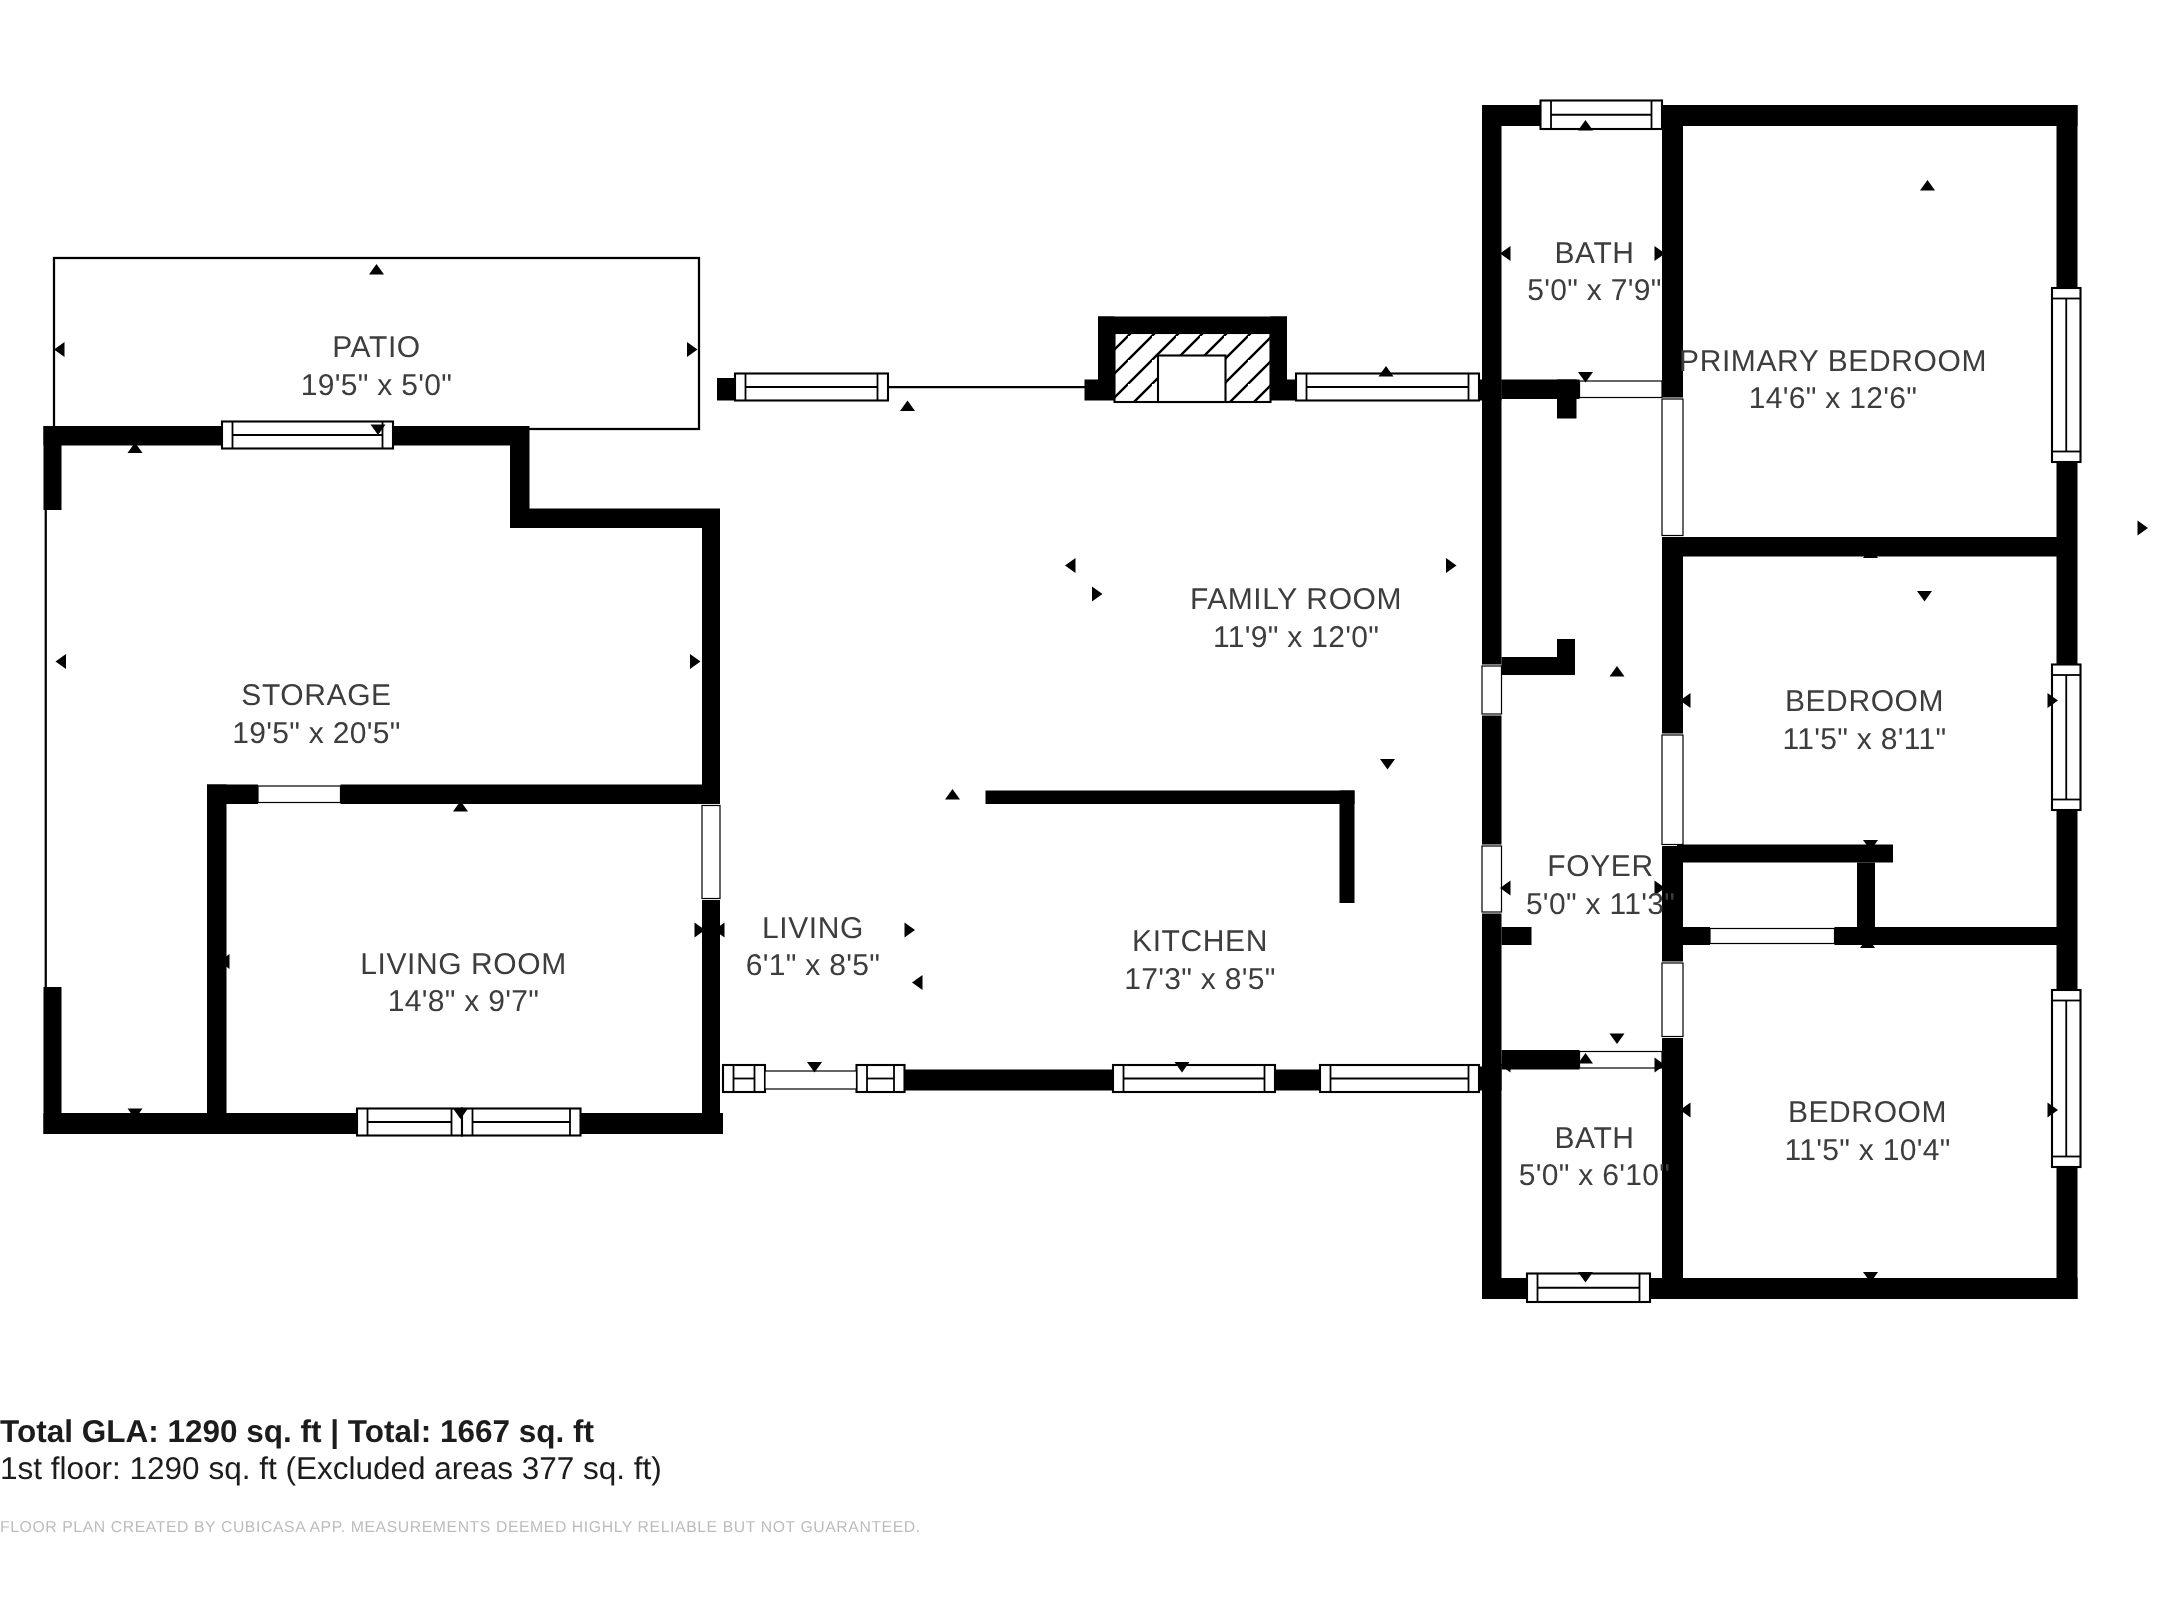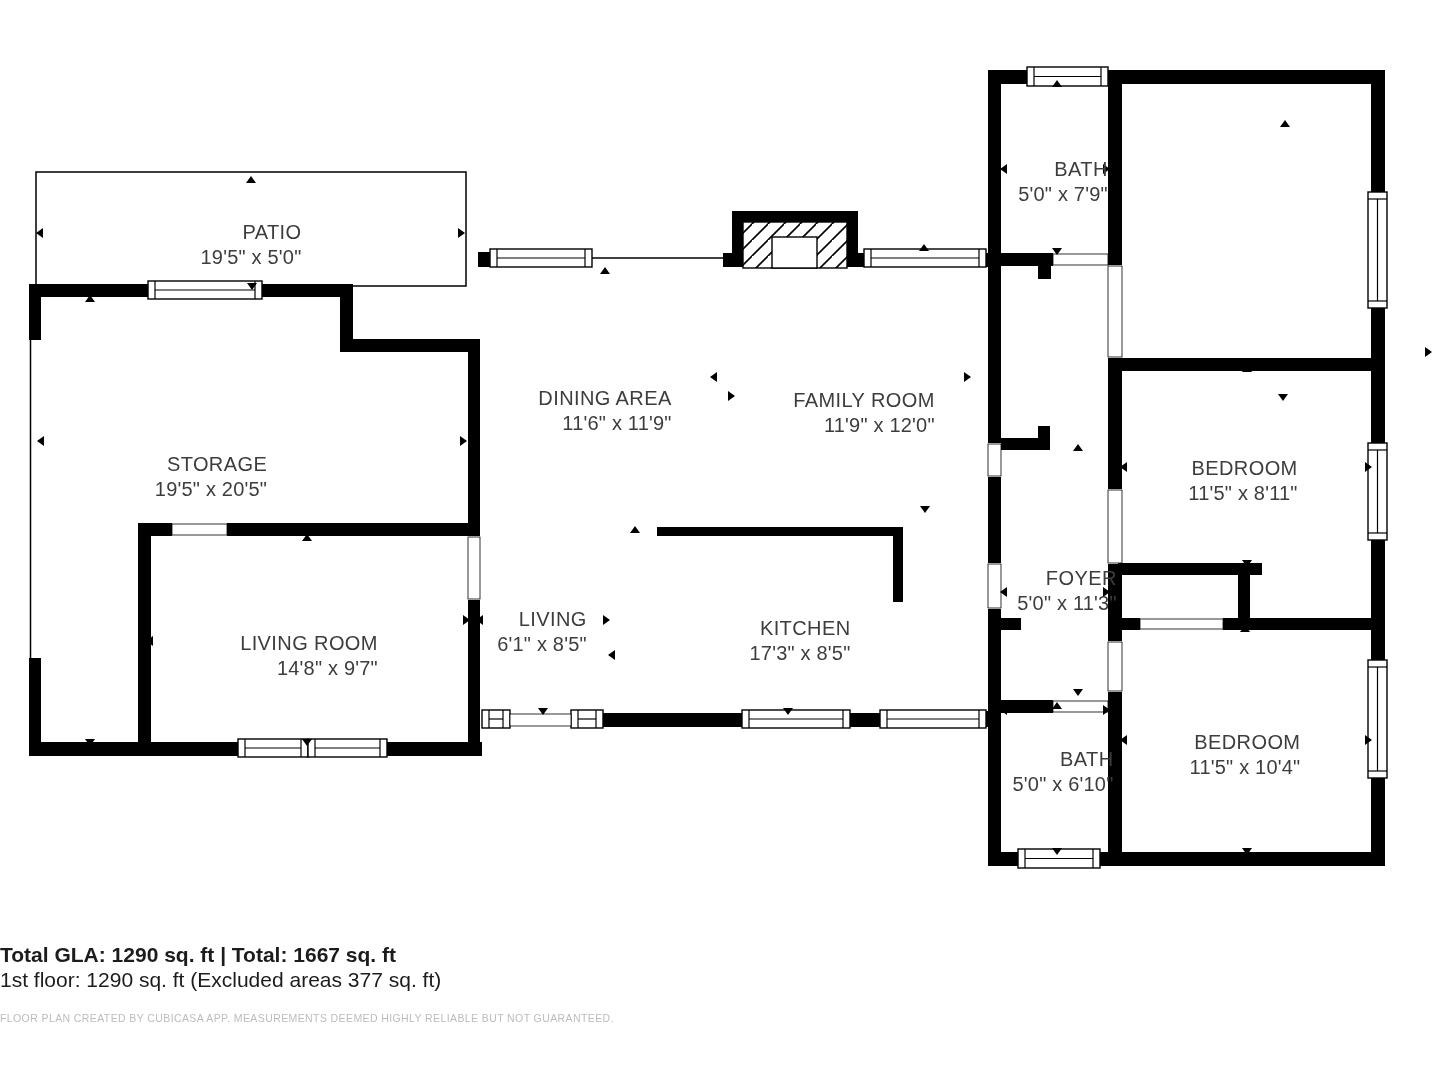--- a/index.html
+++ b/index.html
@@ -5,21 +5,21 @@
   :root{
     --wall:#000000;
     --label:#3d3d3d;
     --footer:#1c1c1c;
     --disclaimer:#bcbcbc;
   }
   html,body{margin:0;padding:0;background:#ffffff;}
   #stage{position:relative;width:1440px;height:1080px;background:#ffffff;overflow:hidden;
          font-family:"Liberation Sans", sans-serif;}
   #plan-svg{position:absolute;left:0;top:0;}
-  .room-label{position:absolute;transform:translate(-50%,-50%);text-align:right;
+  .room-label{position:absolute;transform:translate(-50%,-50%);text-align:center;
               color:var(--label);font-size:20px;line-height:25px;white-space:nowrap;}
   .room-name{letter-spacing:0.4px;}
   .room-dims{letter-spacing:0.2px;}
   #footer{position:absolute;left:0;top:942px;width:1440px;text-align:left;color:var(--footer);}
   #footer .line1{font-size:21px;font-weight:bold;line-height:26px;}
   #footer .line2{font-size:21px;line-height:24px;}
   #footer .disclaimer{margin-top:20px;font-size:10.5px;letter-spacing:0.4px;color:var(--disclaimer);}
 </style>
 </head>
 <body>
@@ -252,39 +252,39 @@
     <div class="room-dims">19'5" x 5'0"</div>
   </div>
   <div class="room-label" style="left:211px;top:477px">
     <div class="room-name">STORAGE</div>
     <div class="room-dims">19'5" x 20'5"</div>
   </div>
   <div class="room-label" style="left:309px;top:656px">
     <div class="room-name">LIVING ROOM</div>
     <div class="room-dims">14'8" x 9'7"</div>
   </div>
-  <div class="room-label" style="left:605px;top:411px">
-    <div class="room-name">DINING AREA</div>
-    <div class="room-dims">11'6" x 11'9"</div>
-  </div>
   <div class="room-label" style="left:864px;top:413px">
     <div class="room-name">FAMILY ROOM</div>
     <div class="room-dims">11'9" x 12'0"</div>
   </div>
   <div class="room-label" style="left:542px;top:632px">
     <div class="room-name">LIVING</div>
     <div class="room-dims">6'1" x 8'5"</div>
   </div>
   <div class="room-label" style="left:800px;top:641px">
     <div class="room-name">KITCHEN</div>
     <div class="room-dims">17'3" x 8'5"</div>
   </div>
   <div class="room-label" style="left:1063px;top:182px">
     <div class="room-name">BATH</div>
     <div class="room-dims">5'0" x 7'9"</div>
+  </div>
+  <div class="room-label" style="left:1222px;top:254px">
+    <div class="room-name">PRIMARY BEDROOM</div>
+    <div class="room-dims">14'6" x 12'6"</div>
   </div>
   <div class="room-label" style="left:1243px;top:481px">
     <div class="room-name">BEDROOM</div>
     <div class="room-dims">11'5" x 8'11"</div>
   </div>
   <div class="room-label" style="left:1067px;top:591px">
     <div class="room-name">FOYER</div>
     <div class="room-dims">5'0" x 11'3"</div>
   </div>
   <div class="room-label" style="left:1063px;top:772px">

